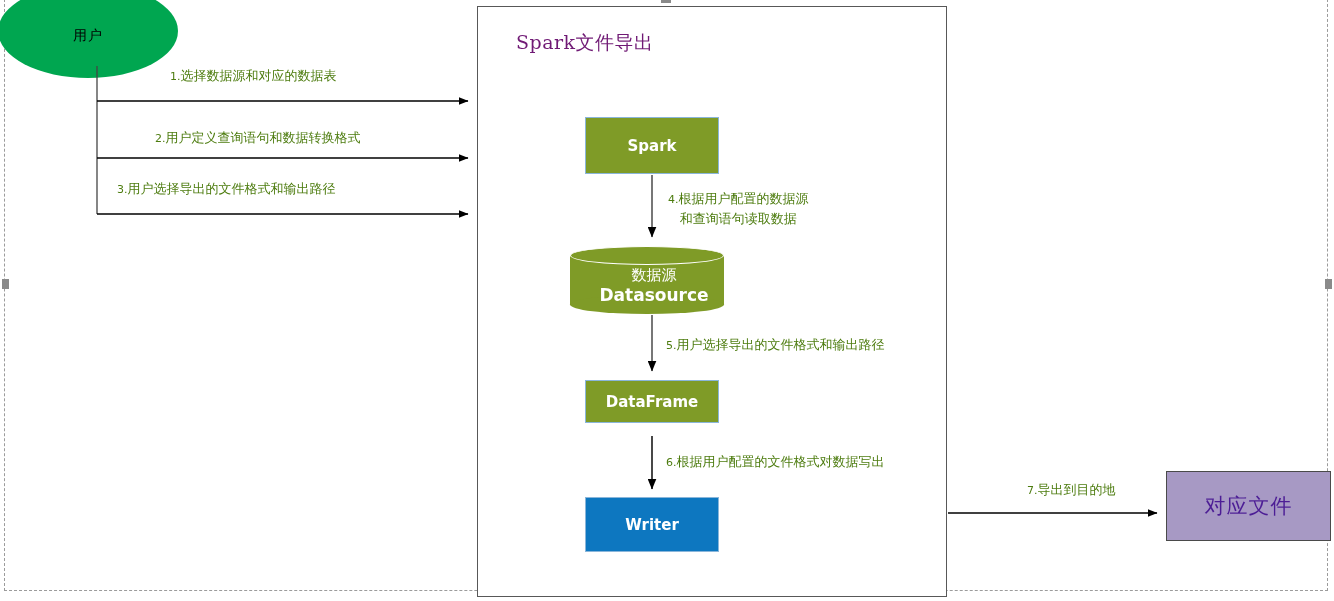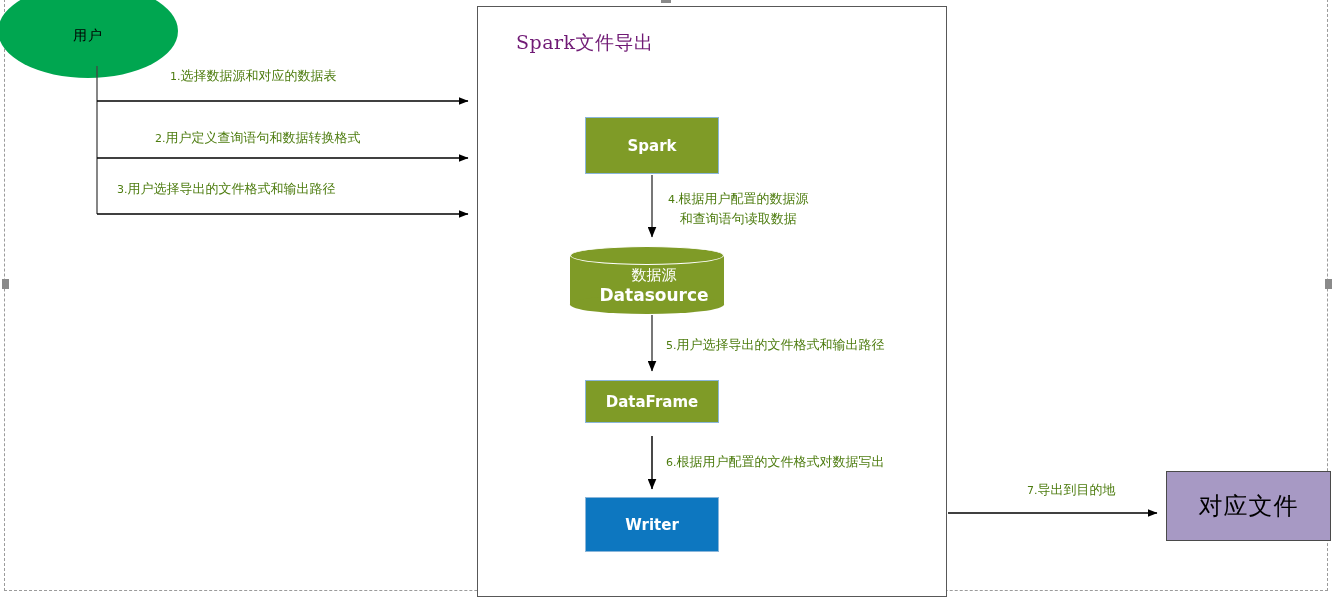--- a/index.html
+++ b/index.html
@@ -176,22 +176,22 @@
     height: 70px;
     background: #a799c4;
     border: 1.2px solid #4a4a4a;
     box-sizing: border-box;
     display: flex;
     align-items: center;
     justify-content: center;
   }
   #node-target-file .label {
     font-family: "DejaVu Serif", "Liberation Serif", serif;
-    font-size: 24px;
-    color: #000000;
+    font-size: 21px;
+    color: #4c1d95;
     letter-spacing: 1px;
   }
   
   #connectors {
     position: absolute;
     left: 0;
     top: 0;
     width: 1334px;
     height: 601px;
     pointer-events: none;

